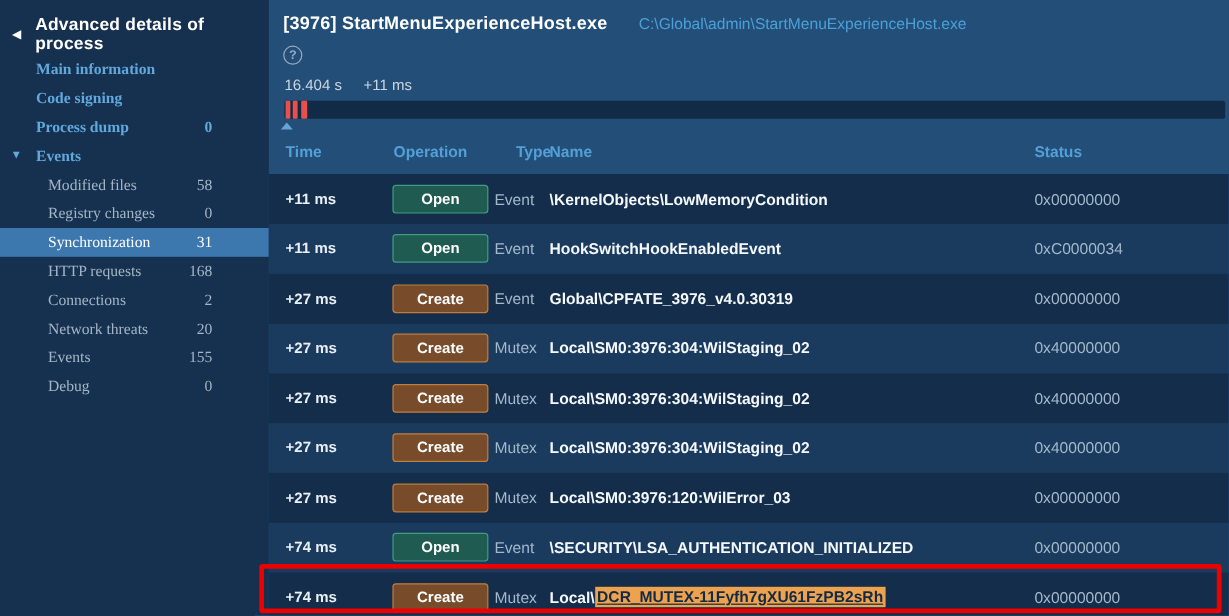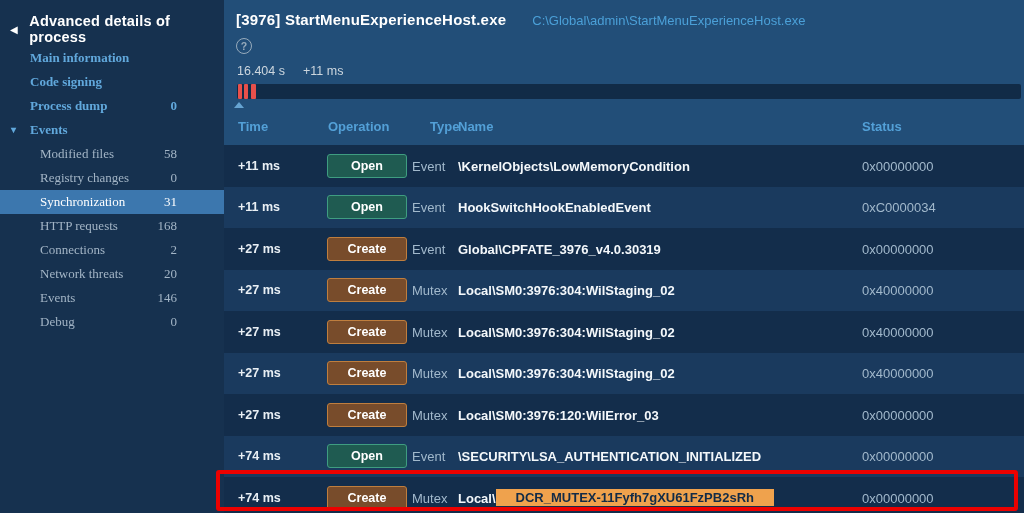--- a/index.html
+++ b/index.html
@@ -74,21 +74,21 @@
   .c-time   { left:14px;  color:var(--time_text); font-size:12.5px; font-weight:bold; }
   .c-type   { left:188px; color:var(--dim_text); font-size:13px; }
   .c-name   { left:234px; color:var(--name_text); font-size:13px; font-weight:bold; }
   .c-status { left:638px; color:var(--dim_text); font-size:13px; }
   .badge {
     left:103px; width:80px; text-align:center; padding:4px 0;
     border-radius:3px; font-size:12.5px; font-weight:bold; color:#fff;
   }
   .badge.open   { background:var(--open_bg);   border:1.5px solid var(--open_border); }
   .badge.create { background:var(--create_bg); border:1.5px solid var(--create_border); }
-  .hl { background:var(--hl_bg); color:var(--hl_text); padding:1px 20px; }
+  .hl { background:var(--hl_bg); color:var(--hl_text); padding:1px 2px;text-decoration:underline; }
 
   .red-box {
     position:absolute; left:216px; top:470px; width:802px; height:41px;
     border:4px solid var(--annotation_red); border-radius:3px;
     pointer-events:none; z-index:10;
   }
 </style>
 </head>
 <body>
 
@@ -101,21 +101,21 @@
       <div class="nav-item"><span class="lbl">Main information</span><span class="cnt"></span></div>
       <div class="nav-item"><span class="lbl">Code signing</span><span class="cnt"></span></div>
       <div class="nav-item"><span class="lbl">Process dump</span><span class="cnt">0</span></div>
       <div class="nav-item"><span class="caret">▾</span><span class="lbl">Events</span><span class="cnt"></span></div>
       <div class="nav-item sub"><span class="lbl">Modified files</span><span class="cnt">58</span></div>
       <div class="nav-item sub"><span class="lbl">Registry changes</span><span class="cnt">0</span></div>
       <div class="nav-item sub selected"><span class="lbl">Synchronization</span><span class="cnt">31</span></div>
       <div class="nav-item sub"><span class="lbl">HTTP requests</span><span class="cnt">168</span></div>
       <div class="nav-item sub"><span class="lbl">Connections</span><span class="cnt">2</span></div>
       <div class="nav-item sub"><span class="lbl">Network threats</span><span class="cnt">20</span></div>
-      <div class="nav-item sub"><span class="lbl">Events</span><span class="cnt">146</span></div>
+      <div class="nav-item sub"><span class="lbl">Events</span><span class="cnt">155</span></div>
       <div class="nav-item sub"><span class="lbl">Debug</span><span class="cnt">0</span></div>
     </div>
 </div>
 
 <div class="main">
   <div class="proc-line">
     <span class="proc-title">[3976] StartMenuExperienceHost.exe</span>
     <span class="proc-path">C:\Global\admin\StartMenuExperienceHost.exe</span>
   </div>
   <div class="subtitle-line">

